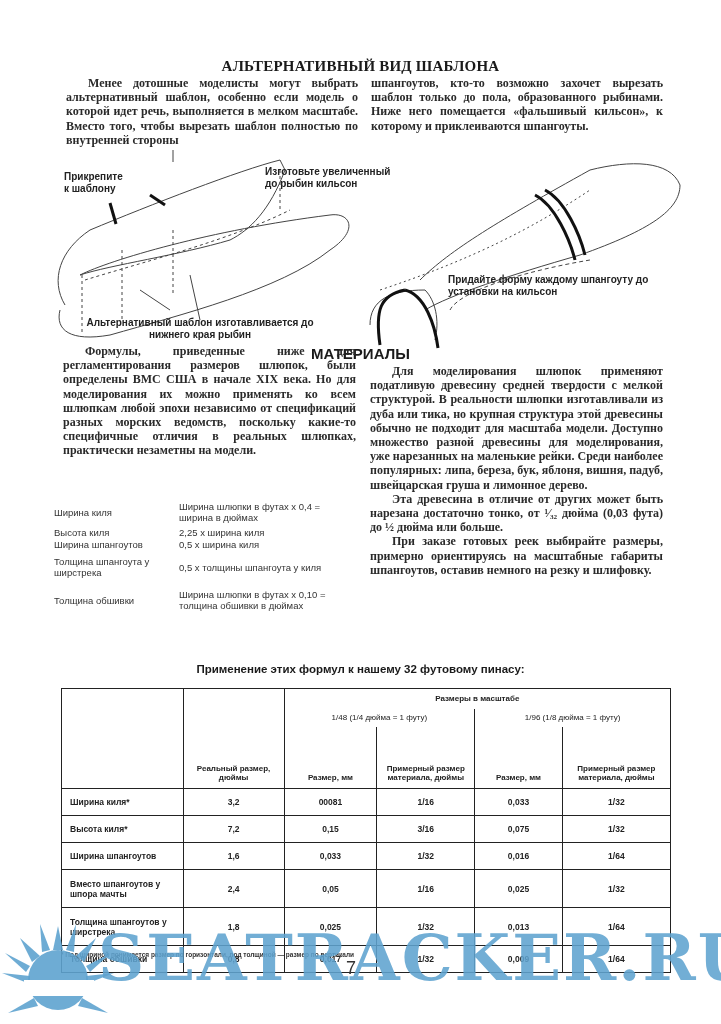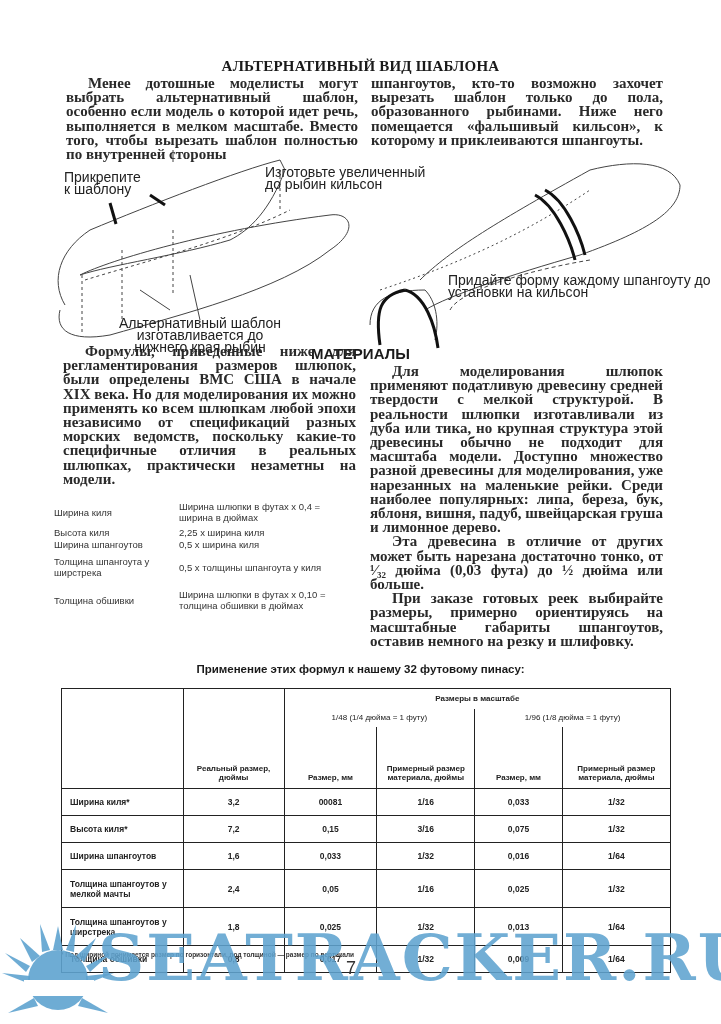--- a/index.html
+++ b/index.html
@@ -1,26 +1,26 @@
 <!DOCTYPE html>
 <html><head>
 <meta charset="utf-8">
 <style>
   html, body { margin: 0; padding: 0; background: #ffffff; }
   body { width: 721px; height: 1024px; position: relative; overflow: hidden; color: #1a1a1a; }
 
   .title { position: absolute; top: 58px; left: 0; width: 721px; text-align: center;
            font-family: "Liberation Serif", serif; font-weight: bold; font-size: 15px; letter-spacing: 0.2px; }
-  .col { position: absolute; font-family: "Liberation Serif", serif; font-size: 15px; line-height: 14.2px;
+  .col { position: absolute; font-family: "Liberation Serif", serif; font-size: 12px; line-height: 14.2px;
          text-align: justify; font-weight: bold; color: #2a2a2a; }
   .col p { margin: 0; text-indent: 22px; }
   .intro-left { top: 76px; left: 66px; width: 292px; }
   .intro-right { top: 76px; left: 371px; width: 292px; }
 
-  .label { position: absolute; font-family: "Liberation Sans", sans-serif; font-weight: normal; font-size: 14px; line-height: 12px; color: #222; }
+  .label { position: absolute; font-family: "Liberation Sans", sans-serif; font-weight: bold; font-size: 10px; line-height: 12px; color: #222; }
 
   .sec2 { position: absolute; top: 345px; left: 0; width: 721px; text-align: center;
           font-family: Liberation Sans, sans-serif; font-weight: bold; font-size: 15px; }
   .mat-left { top: 344px; left: 63px; width: 293px; }
   .mat-right { top: 364px; left: 370px; width: 293px; }
 
   .formulas { position: absolute; top: 497px; left: 54px; width: 290px; font-family: "Liberation Sans", sans-serif; font-size: 9.5px; color: #333; }
   .frow { display: flex; }
   .fname { width: 125px; }
   .fval { flex: 1; }
@@ -172,21 +172,21 @@
   </tr>
   <tr style="height:27px">
     <td class="rowname">Ширина шпангоутов</td>
         <td>1,6</td>
         <td>0,033</td>
         <td>1/32</td>
         <td>0,016</td>
         <td>1/64</td>
   </tr>
   <tr style="height:38px">
-    <td class="rowname">Толщина шпангоутов у мелкой мачты</td>
+    <td class="rowname">Вместо шпангоутов у шпора мачты</td>
         <td>2,4</td>
         <td>0,05</td>
         <td>1/16</td>
         <td>0,025</td>
         <td>1/32</td>
   </tr>
   <tr style="height:38px">
     <td class="rowname">Толщина шпангоутов у ширстрека</td>
         <td>1,8</td>
         <td>0,025</td>

